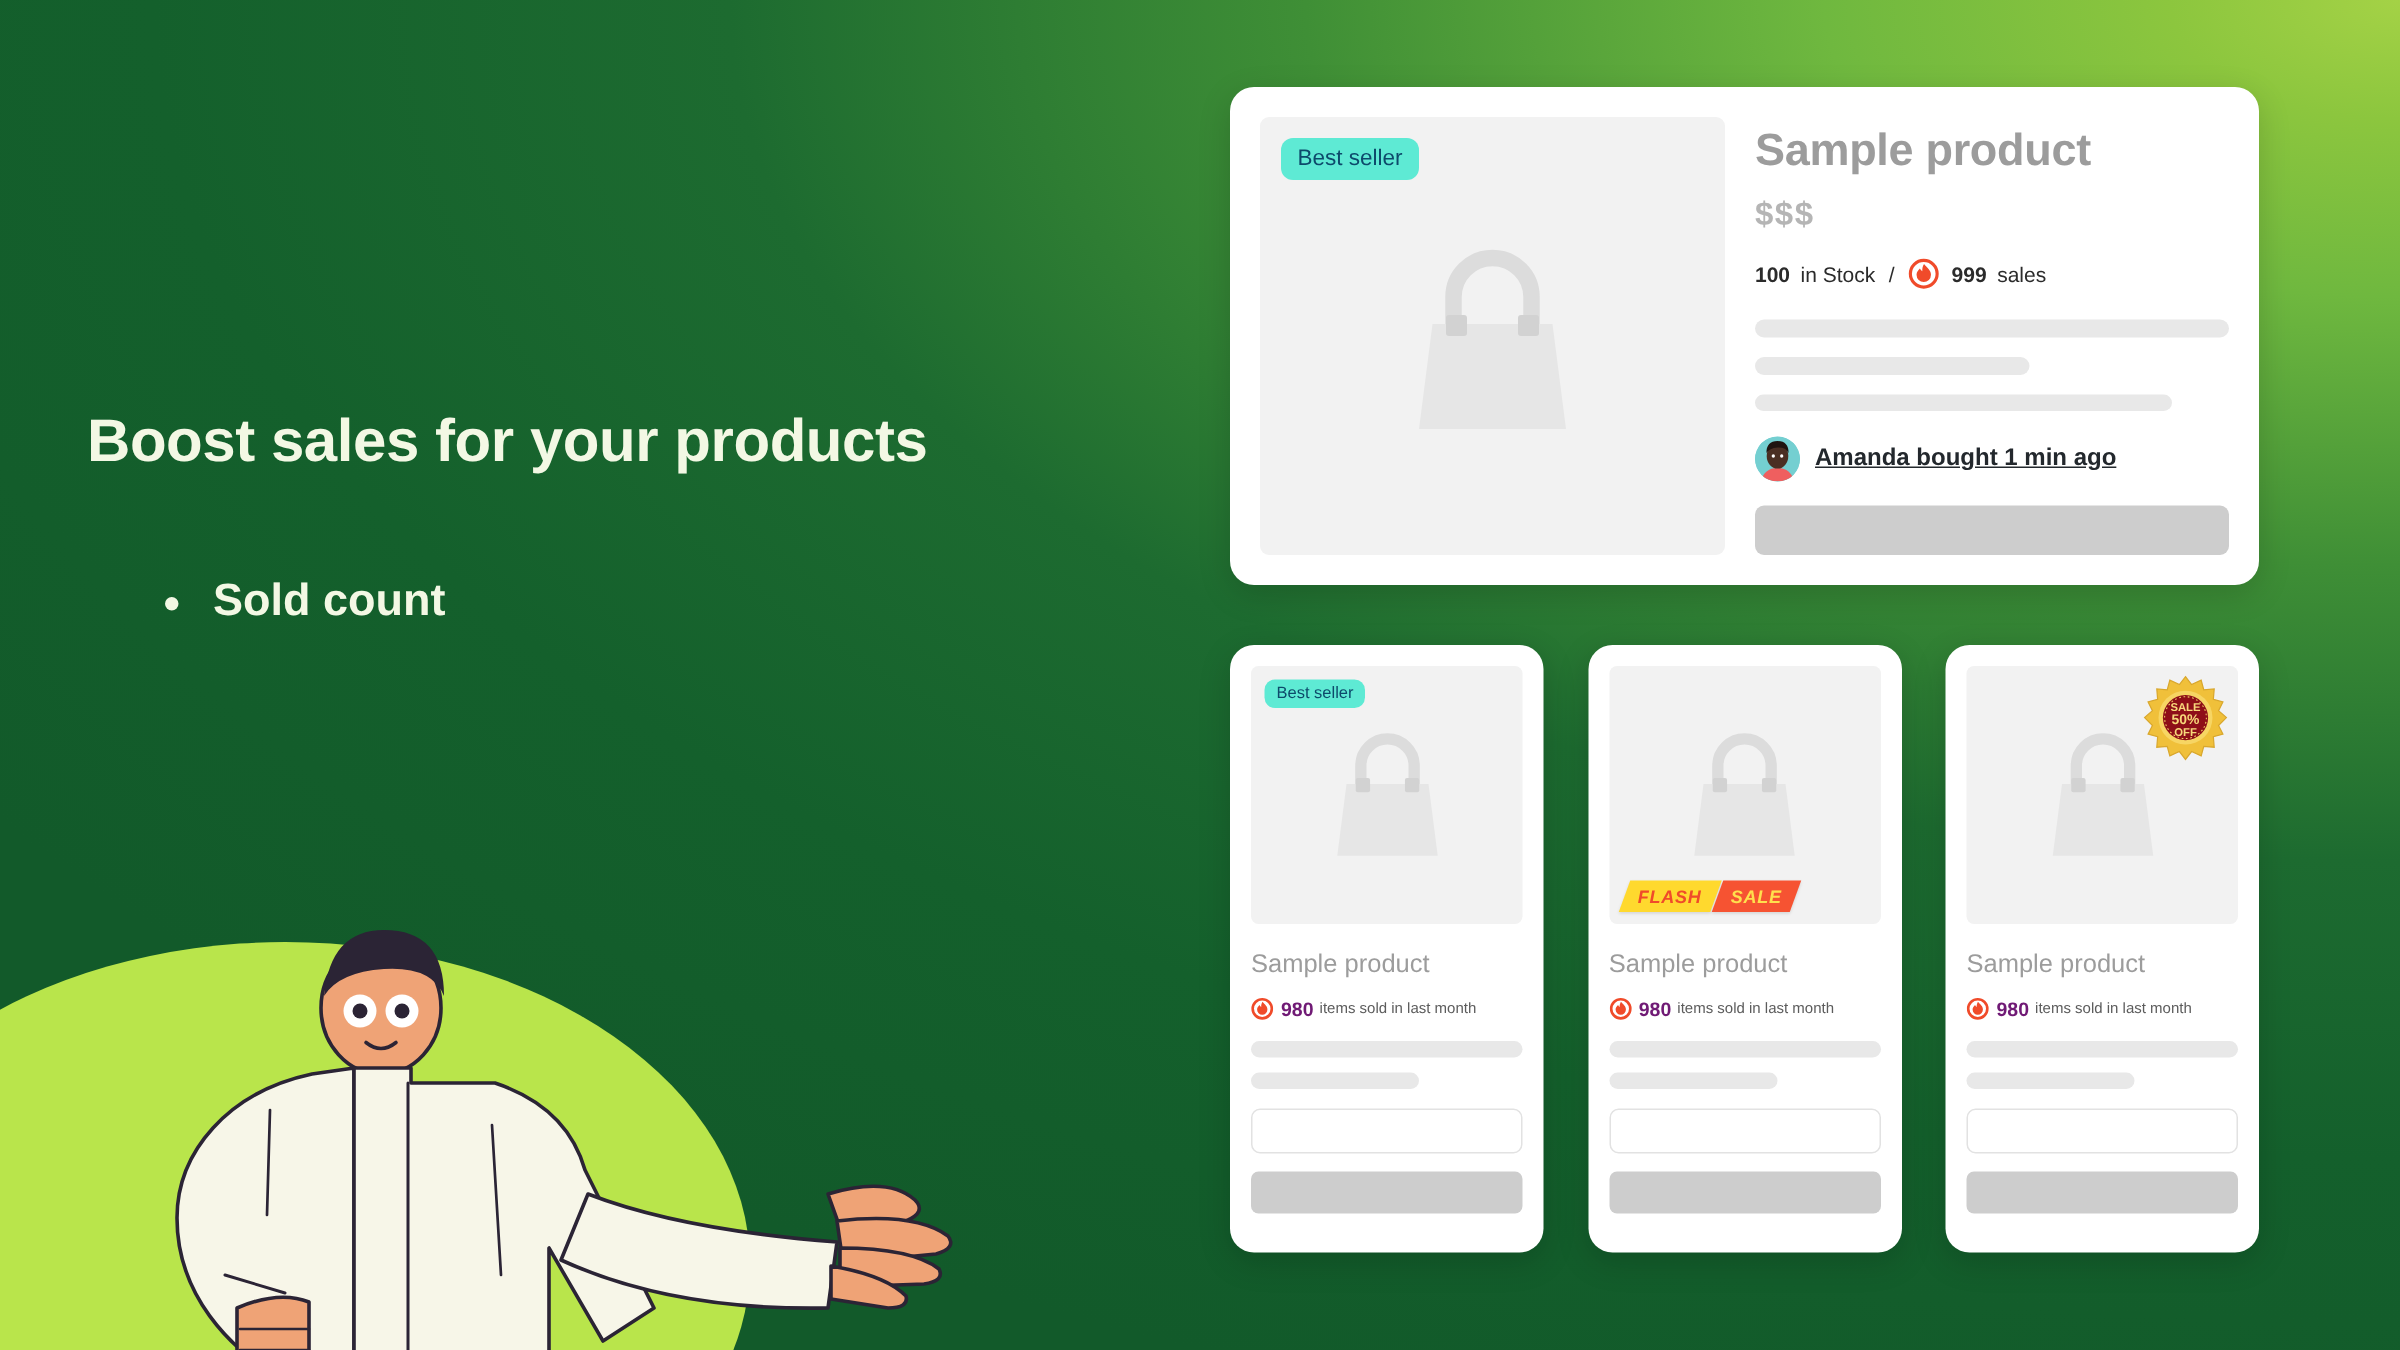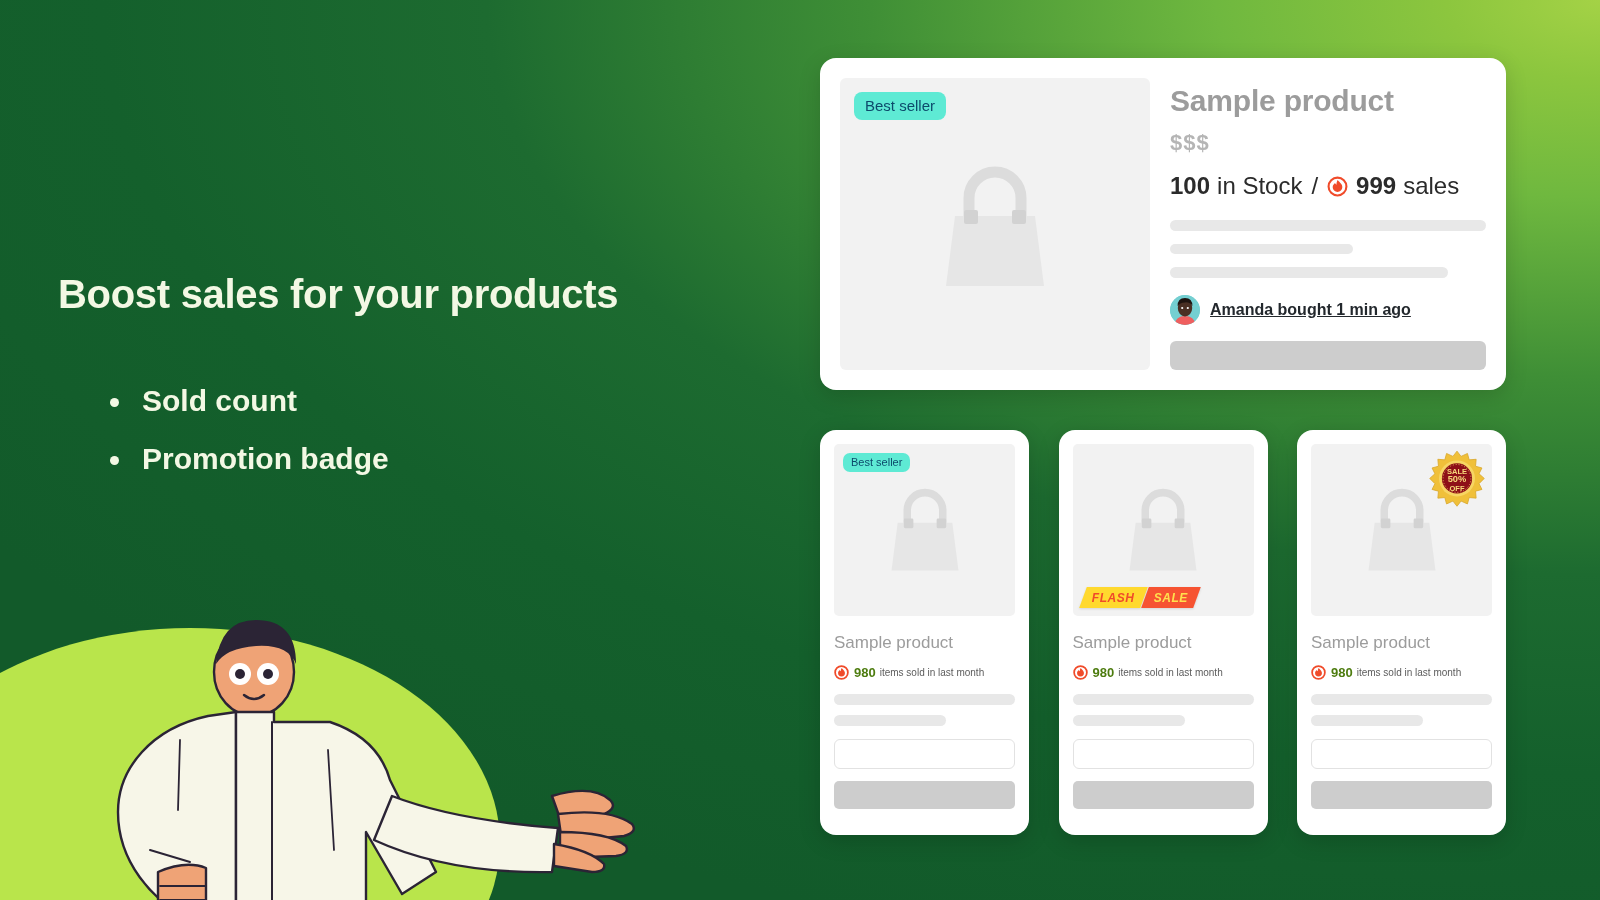--- a/index.html
+++ b/index.html
@@ -164,21 +164,21 @@
     margin-top: 12px;
     font-size: 22px;
     font-weight: 700;
     color: #b5b5b5;
     letter-spacing: 1px;
   }
   .stock-row {
     margin-top: 16px;
     display: flex;
     align-items: center;
-    font-size: 24px;
+    font-size: 14px;
     color: #2b2b2b;
     gap: 2px;
     white-space: nowrap;
   }
   .stock-row b { font-weight: 700; }
   .stock-row .sep { margin: 0 7px; color: #2b2b2b; }
   .flame { width: 21px; height: 21px; margin-right: 6px; display: inline-block; vertical-align: -4px; }
 
   .ph {
     background: #e8e8e8;
@@ -273,21 +273,21 @@
     color: #9c9c9c;
     white-space: nowrap;
   }
   .sold-row {
     margin-top: 12px;
     display: flex;
     align-items: center;
     white-space: nowrap;
   }
   .flame-sm { width: 15px; height: 15px; margin-right: 5px; flex: none; }
-  .sold-num { font-size: 13px; font-weight: 700; color: #4d7c0f; margin-right: 4px; }
+  .sold-num { font-size: 13px; font-weight: 700; color: #701a75; margin-right: 4px; }
   .sold-label { font-size: 10px; font-weight: 400; color: #5c5c5c; }
 
   .mini-ph-1 { margin-top: 14px; width: 100%; height: 11px; }
   .mini-ph-2 { margin-top: 10px; width: 62%; height: 11px; }
   .mini-input {
     margin-top: 13px;
     width: 100%;
     height: 30px;
     border: 1px solid #e2e2e2;
     border-radius: 6px;
@@ -343,21 +343,20 @@
 
   <div id="left-panel">
 
     <div class="blob"></div>
 
 
     <div class="headline">Boost sales for your products</div>
 
     <ul class="feature-list">
       <li>Sold count</li>
-      <li>Promotion badge</li>
     </ul>
 
     <svg class="character" viewBox="0 0 620 320">
       <g stroke="#2b2435" stroke-width="2.4" stroke-linejoin="round" stroke-linecap="round">
 
         <path d="M150 320 C 112 300 78 262 78 212 C 78 168 112 128 168 116 L 196 112 L 196 320 Z" fill="#f7f6e8"></path>
 
         <path d="M196 96 h36 v30 h-36 z" fill="#efa376" stroke="none"></path>
 
         <ellipse cx="214" cy="72" rx="40" ry="44" fill="#efa376"></ellipse>

